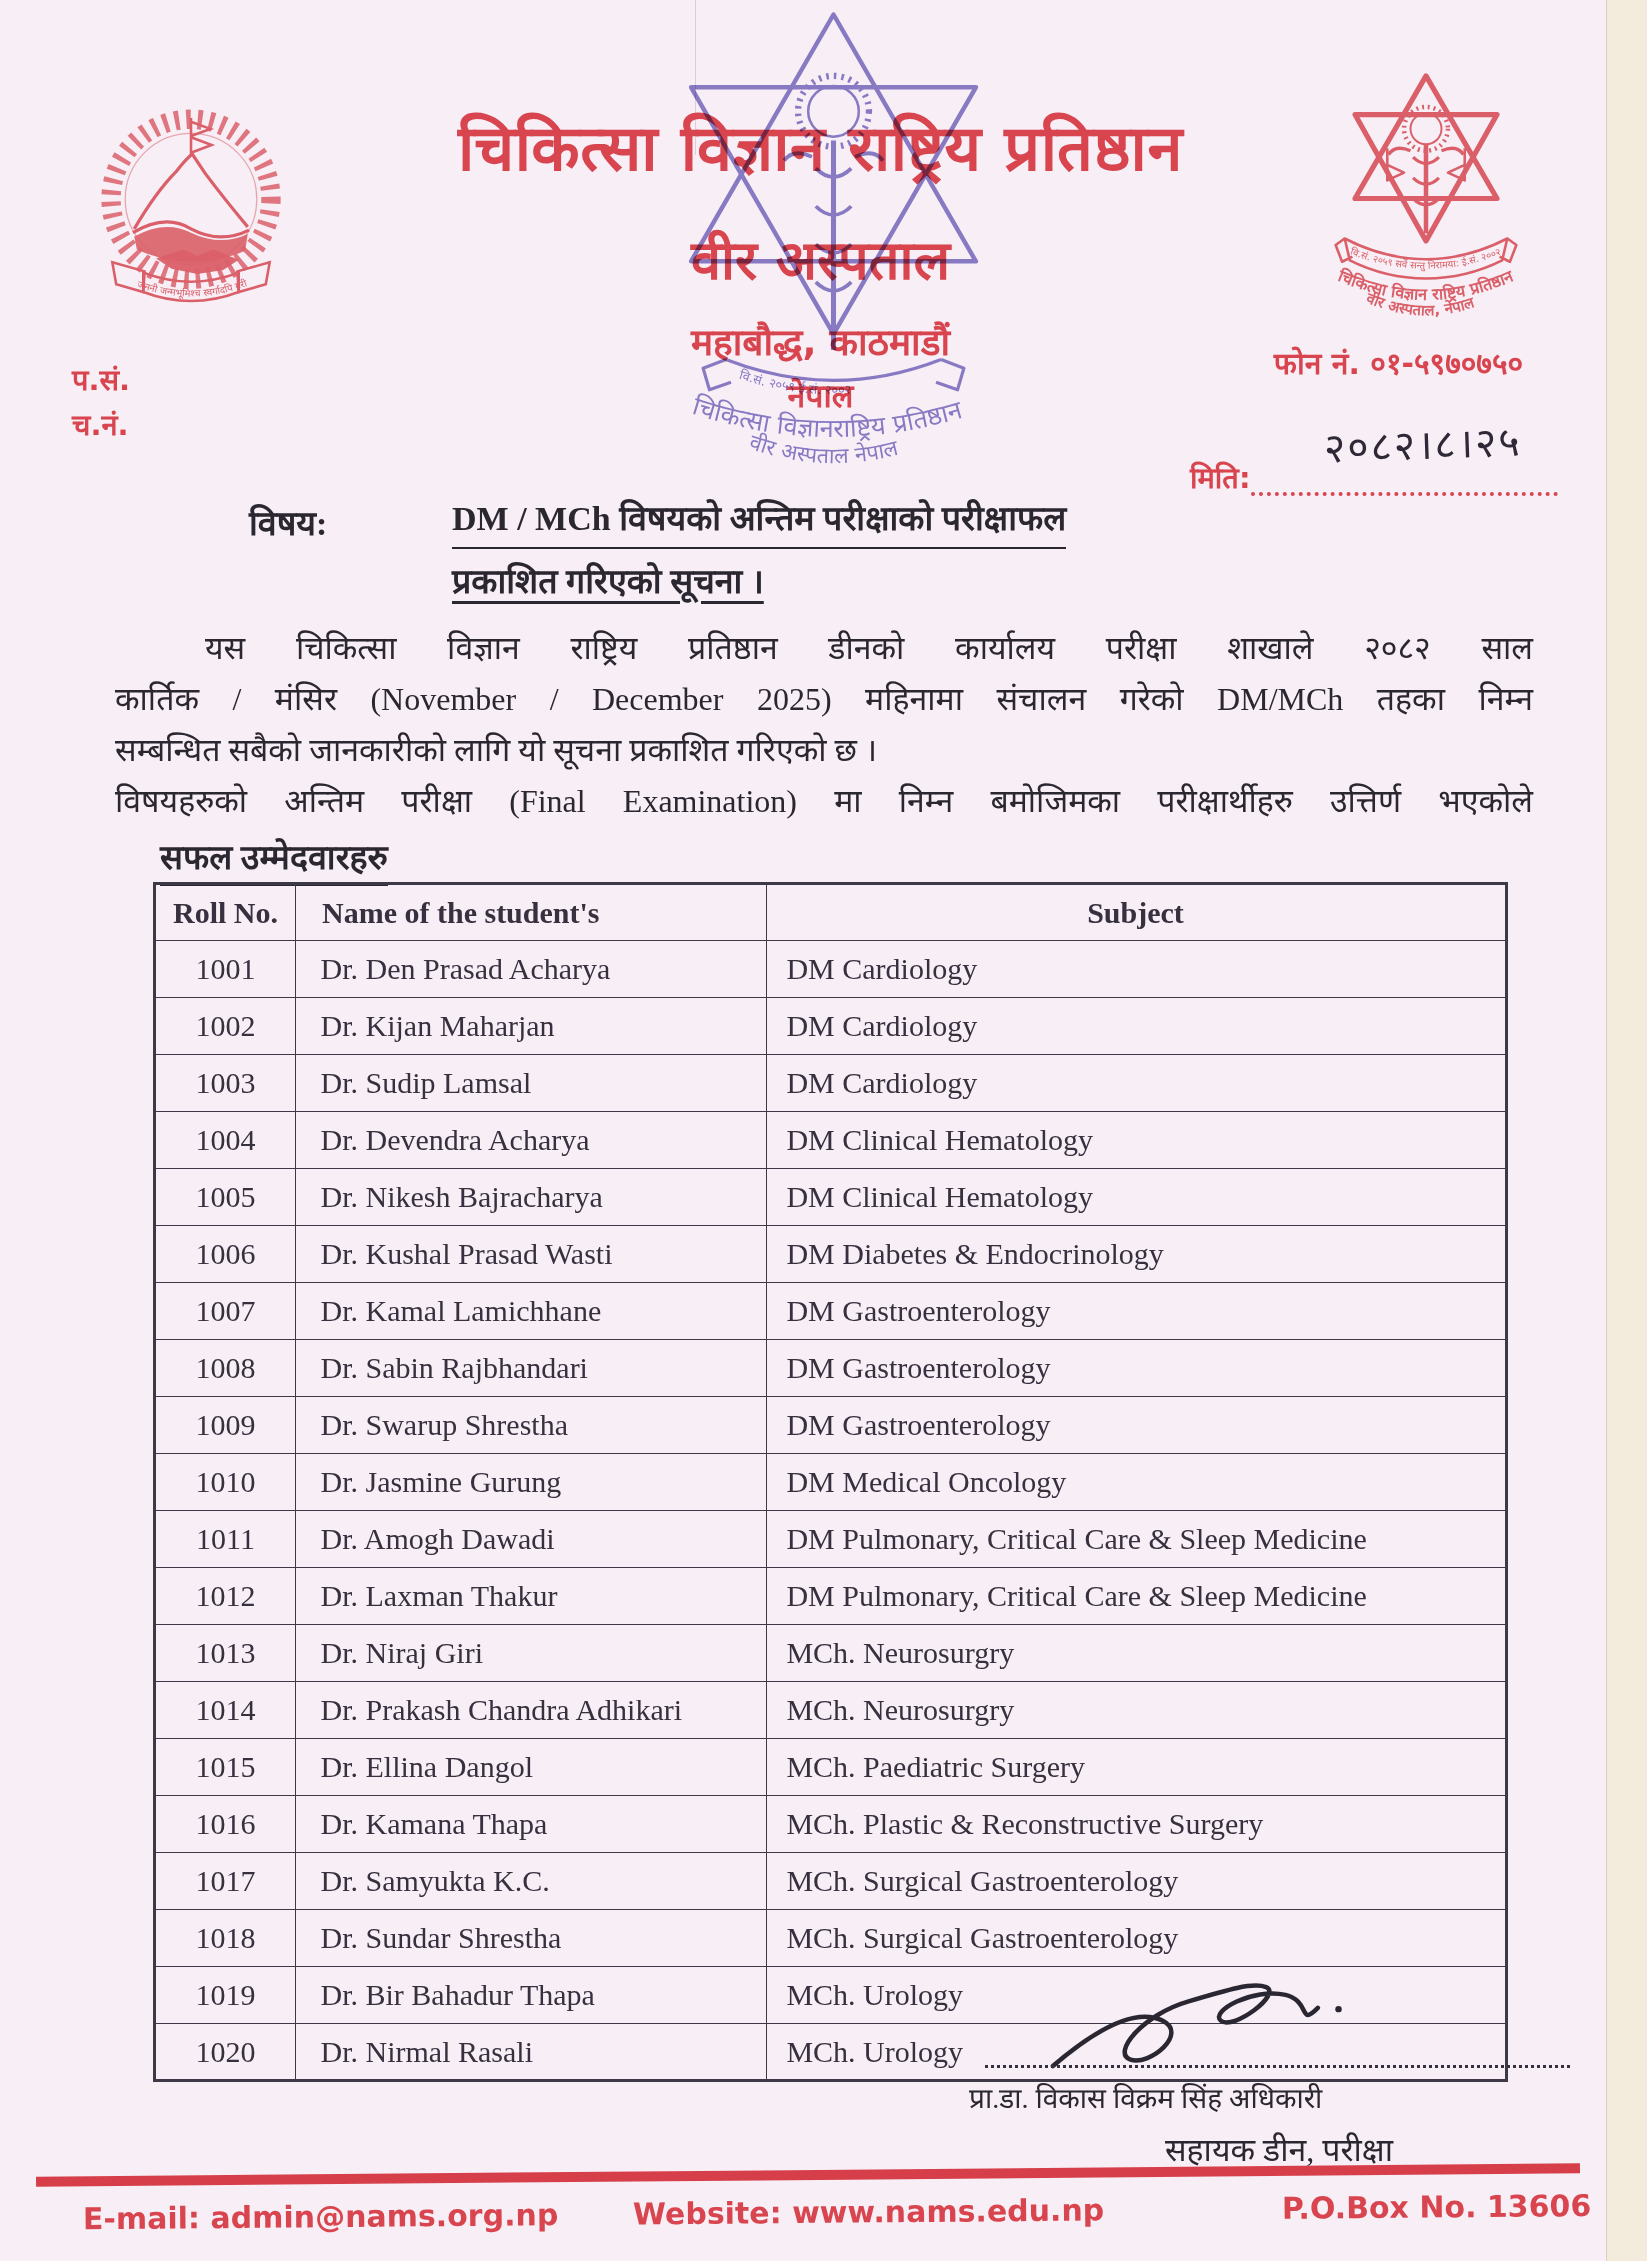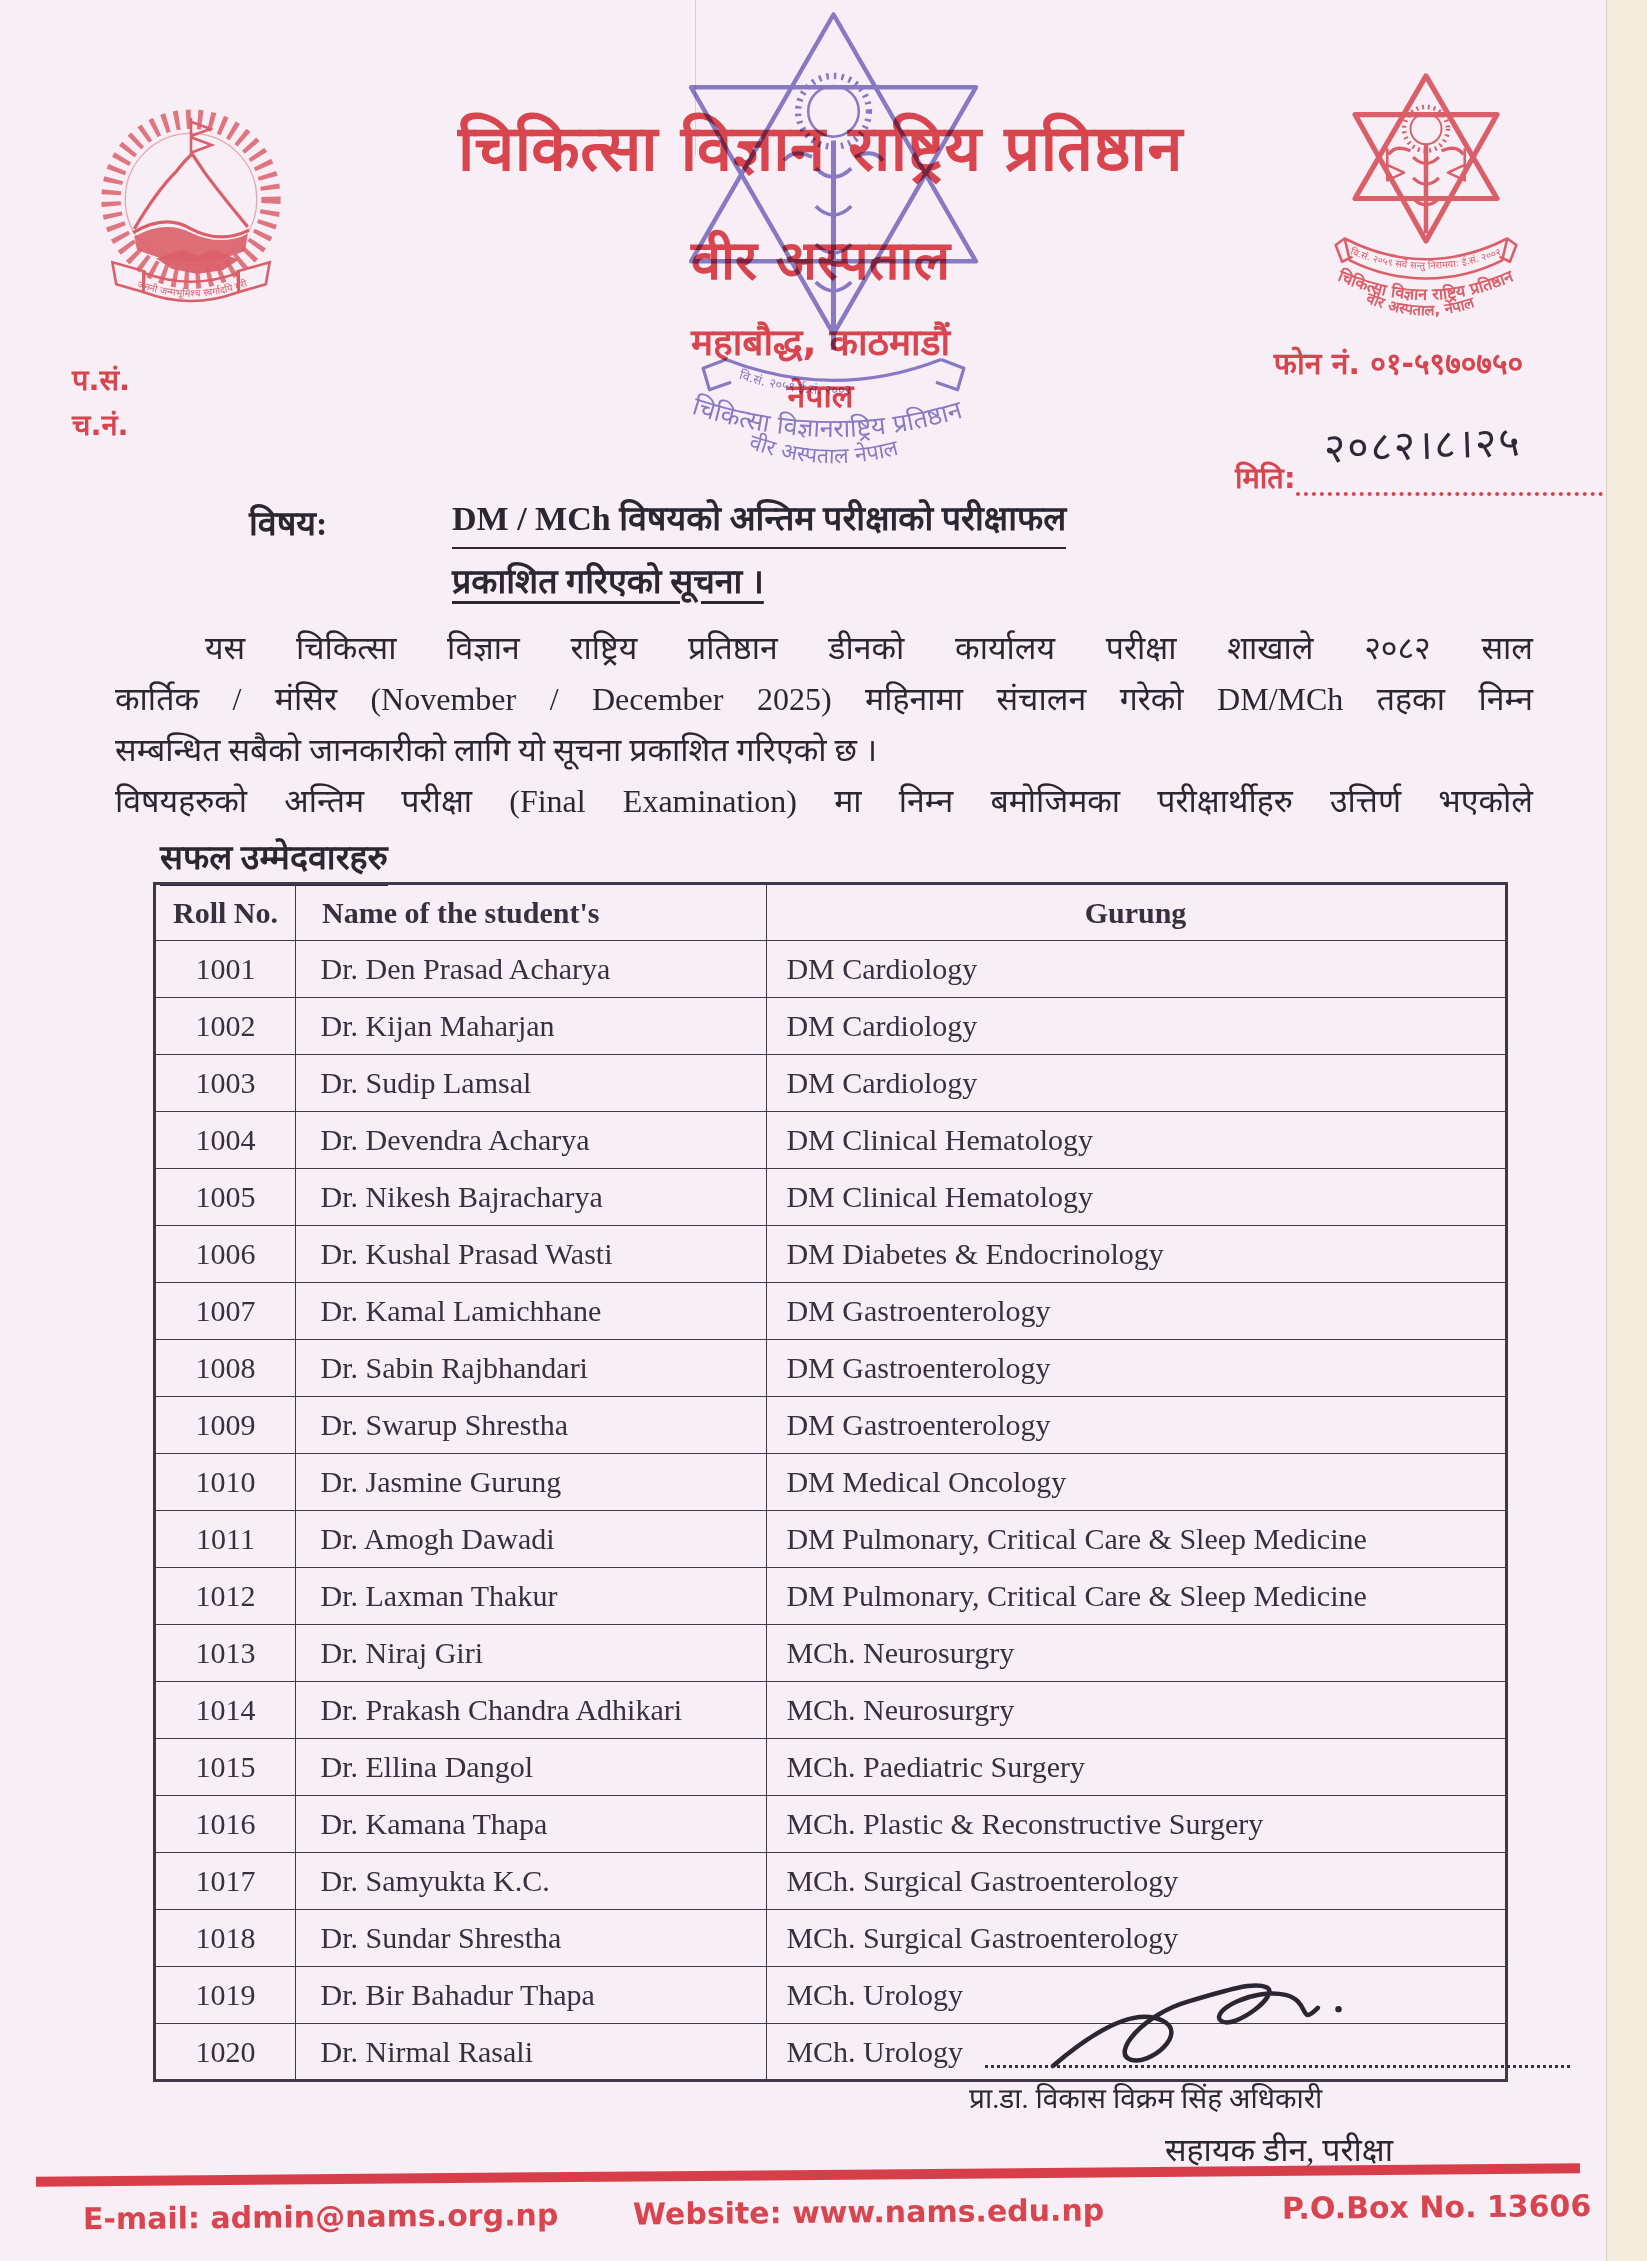--- a/index.html
+++ b/index.html
@@ -45,21 +45,21 @@
   
   .ref-label{
     position:absolute;left:72px;
     font-family:"DejaVu Sans",sans-serif;font-size:29px;font-weight:bold;color:#d8454e;
   }
   .date-hand{
     position:absolute;left:1324px;top:415px;
     font-family:"DejaVu Sans",sans-serif;font-size:41px;color:#2f2937;
     transform:rotate(-2deg);letter-spacing:1.9px;
   }
-  .miti-row{position:absolute;left:1190px;top:457px;white-space:nowrap;margin-left:45px;}
+  .miti-row{position:absolute;left:1190px;top:457px;white-space:nowrap;}
   .miti-label{
     font-family:"DejaVu Sans",sans-serif;font-size:29px;font-weight:bold;color:#d8454e;
     vertical-align:bottom;
   }
   .miti-dots{
     display:inline-block;width:307px;height:30px;vertical-align:bottom;
     border-bottom:4.5px dotted #d8454e;
   }
 
   
@@ -229,21 +229,21 @@
   <table class="results">
     <colgroup>
         <col style="width:141px">
         <col style="width:471px">
         <col style="width:740px">
       </colgroup>
     <tbody>
         <tr class="hdr">
       <th class="col-roll">Roll No.</th>
       <th class="col-name">Name of the student's</th>
-      <th class="col-subj">Gurung</th>
+      <th class="col-subj">Subject</th>
     </tr>
     <tr class="row">
           <td class="col-roll">1001</td>
           <td class="col-name">Dr. Den Prasad Acharya</td>
           <td class="col-subj">DM Cardiology</td>
         </tr>
     <tr class="row">
           <td class="col-roll">1002</td>
           <td class="col-name">Dr. Kijan Maharjan</td>
           <td class="col-subj">DM Cardiology</td>

